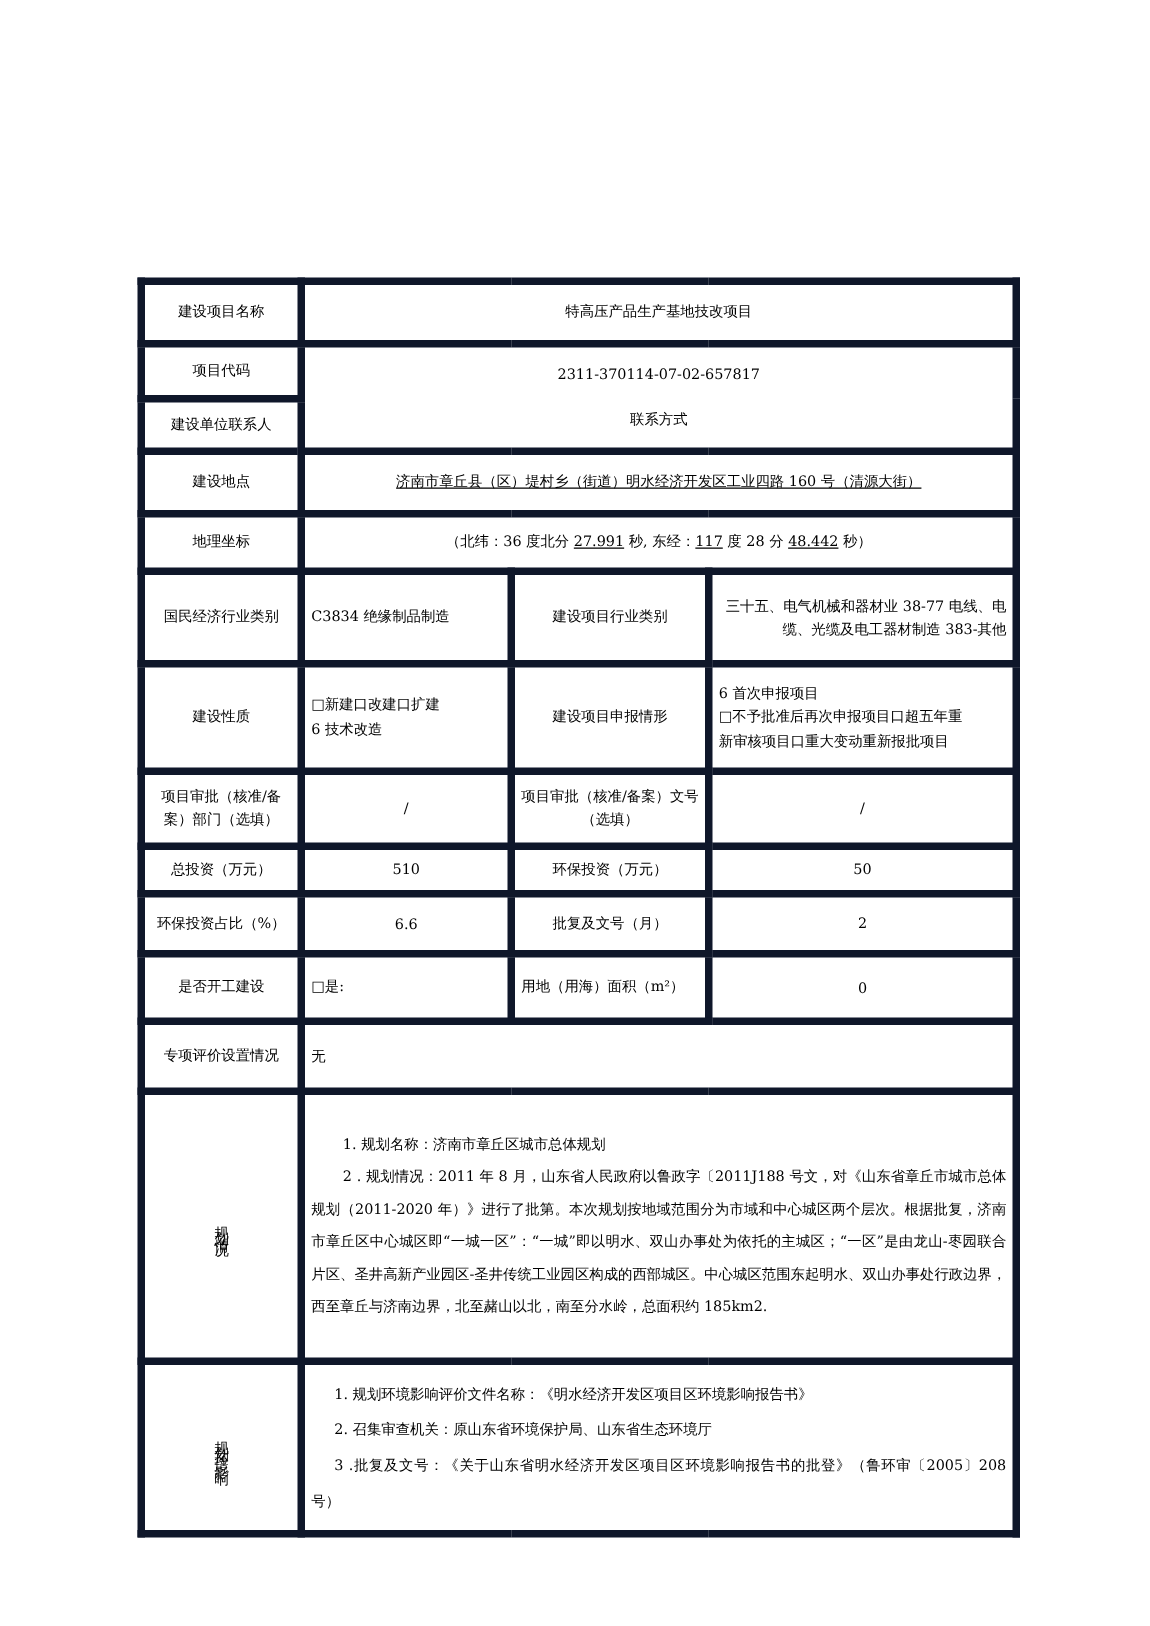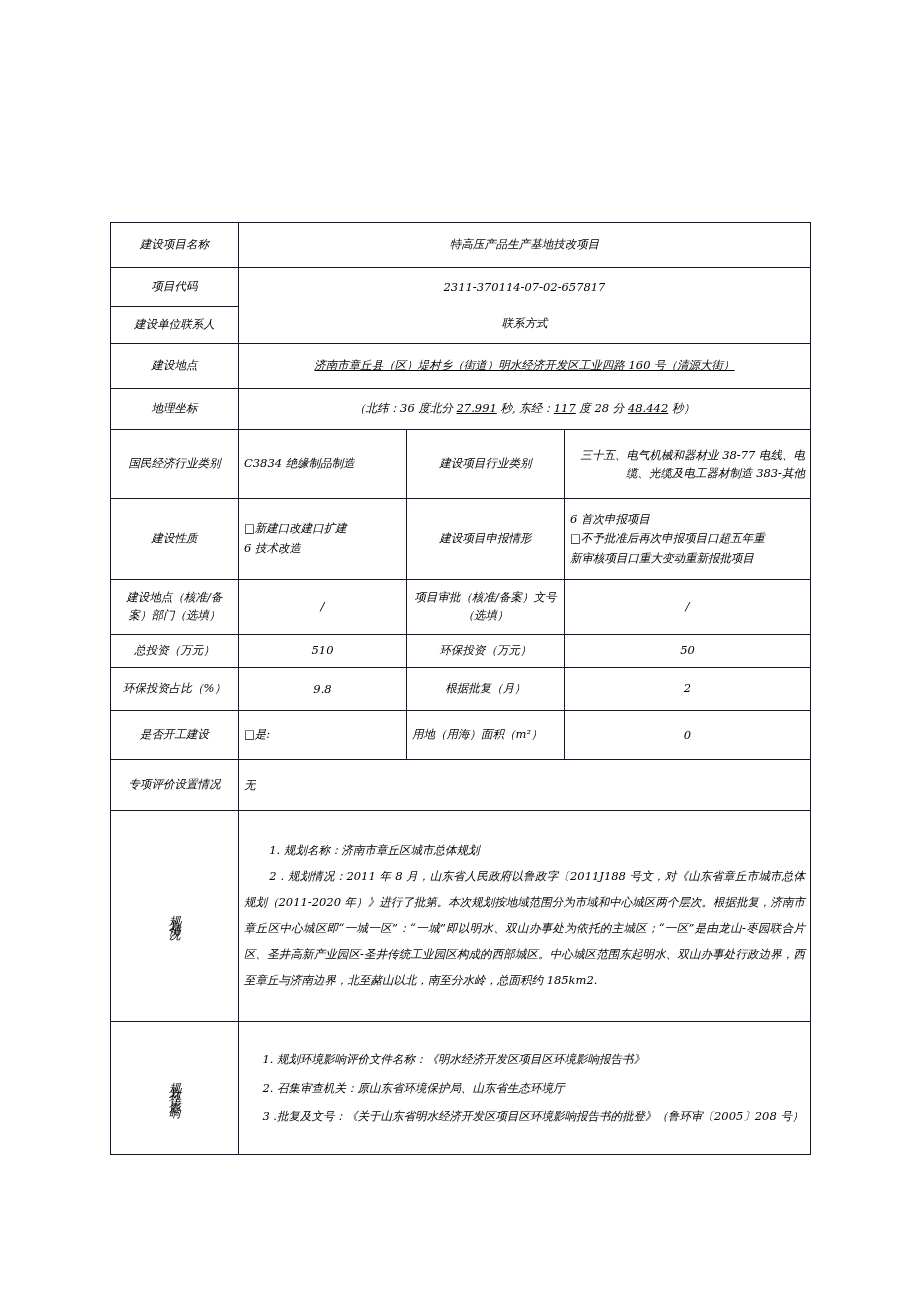--- a/index.html
+++ b/index.html
@@ -36,25 +36,24 @@
     position: absolute;
     left: 110px;
     top: 222px;
     width: 700px;
     border-collapse: collapse;
     table-layout: fixed;
     font-size: 11.5px;
     line-height: 1.55;
   }
   table.main td {
-    border: 1px solid #0f172a;
+    border: 6px solid #0f172a;
     padding: 3px 5px;
     vertical-align: middle;
     word-wrap: break-word;
-    font-style: italic;
   }
   .lbl {
     text-align: center;
   }
   .ctr {
     text-align: center;
   }
   .lft {
     text-align: left;
   }
@@ -185,37 +184,37 @@
         </td>
         <td class="lbl">建设项目申报情形</td>
         <td class="cell-left-multi">
           <div>6 首次申报项目</div>
           <div>□不予批准后再次申报项目口超五年重</div>
           <div>新审核项目口重大变动重新报批项目</div>
         </td>
       </tr>
 
       <tr>
-        <td class="lbl" style="height:48px">建设地点（核准/备案）部门（选填）</td>
+        <td class="lbl" style="height:48px">项目审批（核准/备案）部门（选填）</td>
         <td class="ctr">/</td>
         <td class="lbl">项目审批（核准/备案）文号（选填）</td>
         <td class="ctr">/</td>
       </tr>
 
       <tr>
         <td class="lbl" style="height:26px">总投资（万元）</td>
         <td class="ctr">510</td>
         <td class="lbl">环保投资（万元）</td>
         <td class="ctr">50</td>
       </tr>
 
       <tr>
         <td class="lbl pad-lbl-bot" style="height:36px">环保投资占比（%）</td>
-        <td class="ctr top" style="padding-top:4px">9.8</td>
-        <td class="lbl">根据批复（月）</td>
+        <td class="ctr top" style="padding-top:4px">6.6</td>
+        <td class="lbl">批复及文号（月）</td>
         <td class="ctr">2</td>
       </tr>
 
       <tr>
         <td class="lbl" style="height:42px">是否开工建设</td>
         <td class="lft bot">□是:</td>
         <td class="lft bot">用地（用海）面积（m²）</td>
         <td class="ctr top" style="padding-top:5px">0</td>
       </tr>
 

